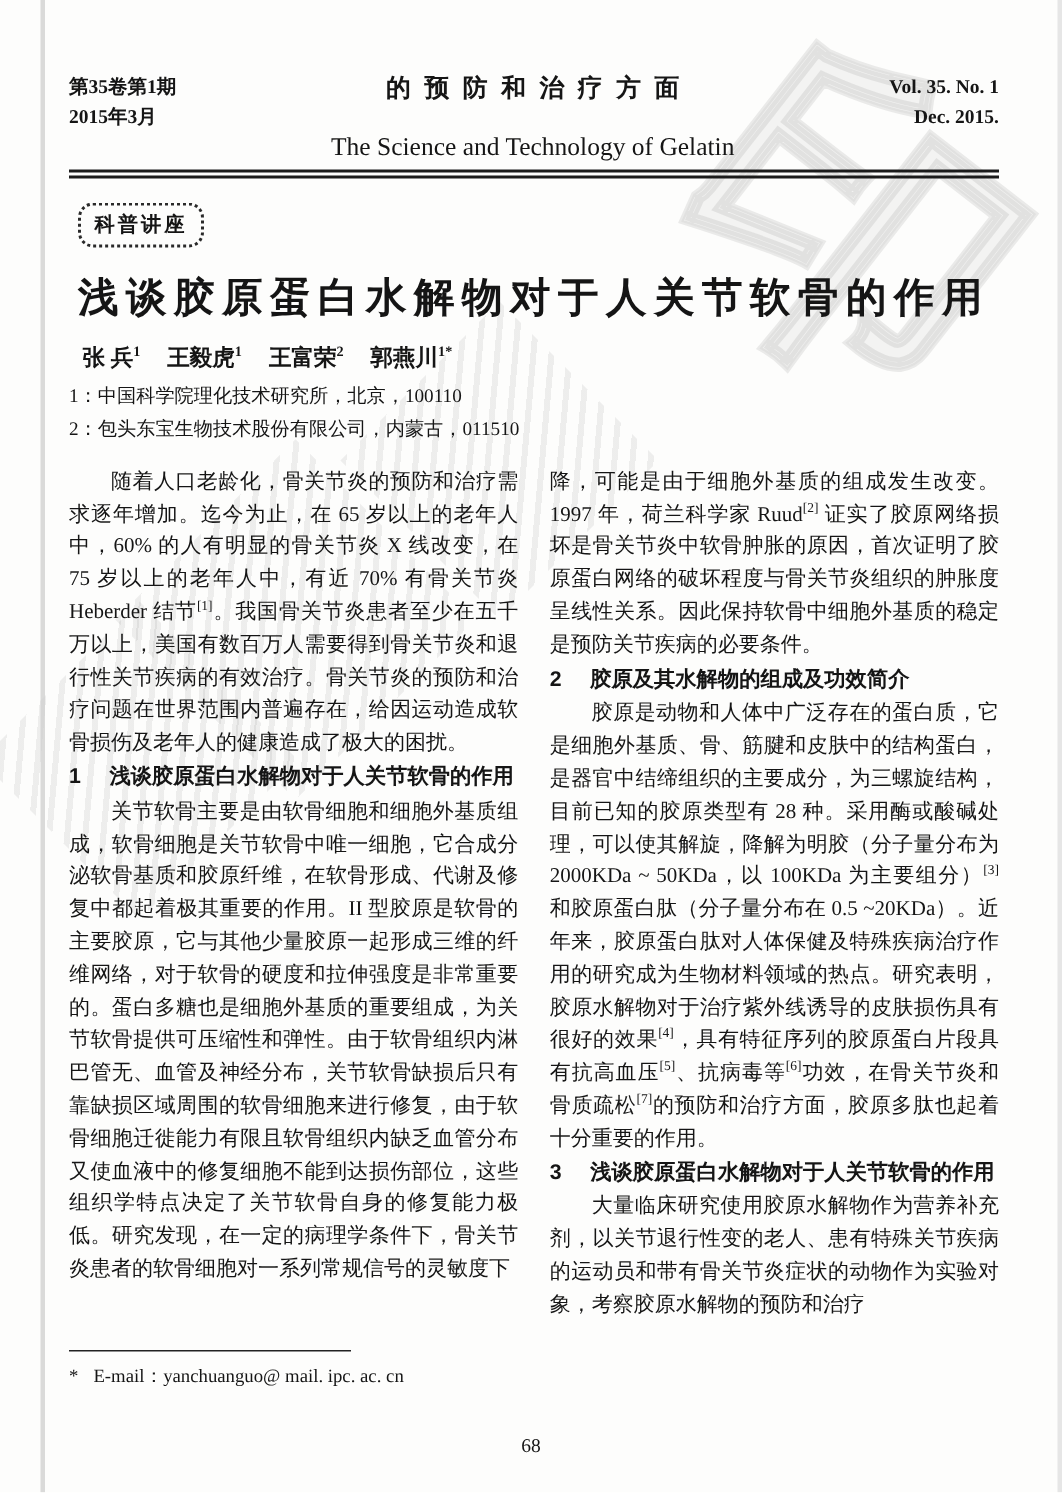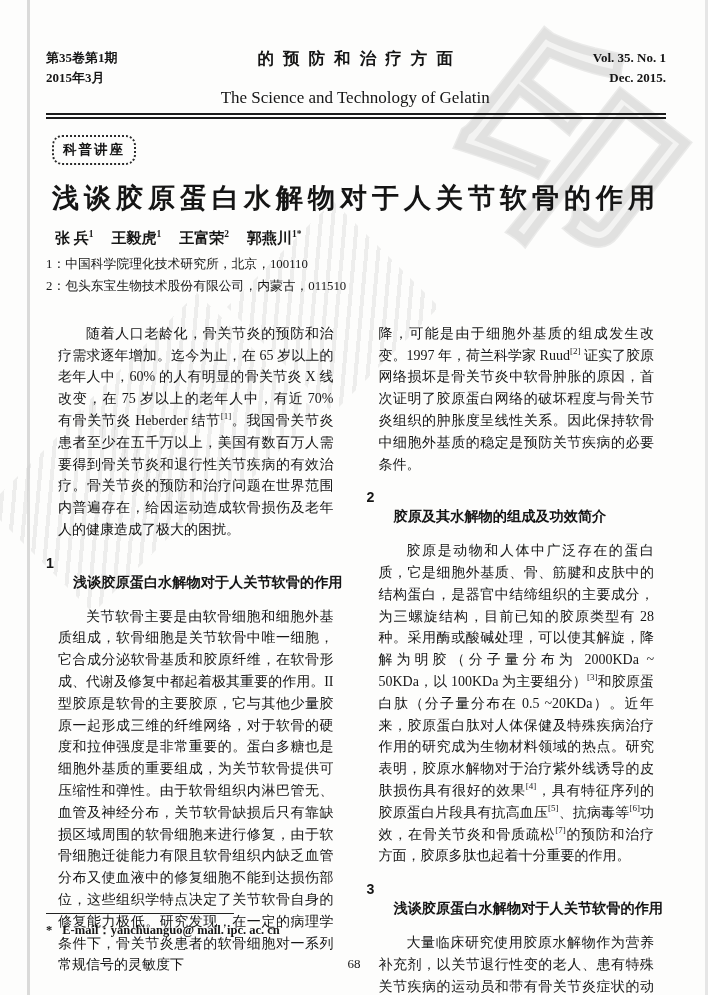--- a/index.html
+++ b/index.html
@@ -48,31 +48,31 @@
   .title{margin:15px 0 0;text-align:center;font-size:27px;font-weight:700;letter-spacing:5px;}
 
   .authors{margin-top:13px;text-align:left;font-size:15px;font-weight:700;}
   .author{margin:0 9px;}
   .author sup{font-size:9.5px;font-weight:700;}
 
   .affils{margin-top:5px;font-size:12.8px;line-height:1.75;}
 
   .columns{display:flex;gap:21px;margin-top:13px;}
   .col{flex:1;min-width:0;}
-  .para{margin:12px;font-size:14px;line-height:21.8px;text-align:justify;}
+  .para{margin:0;font-size:14px;line-height:21.8px;text-align:justify;}
   .para.indent{text-indent:2em;}
   sup.cite{font-size:9px;line-height:0;}
   .h{
     display:flex;font-weight:700;font-size:14.2px;line-height:21.8px;margin:1px 0;
     font-family:"Liberation Sans","DejaVu Sans",sans-serif;
   }
   .h-num{flex:0 0 1.9em;}
-  .h-text{flex:1;margin-top:19px;}
+  .h-text{flex:1;}
 
-  .footnote{position:absolute;left:46px;bottom:56px;z-index:1;font-weight:bold;}
+  .footnote{position:absolute;left:46px;bottom:69px;z-index:1;}
   .footnote-rule{width:188px;border-top:1.5px solid #222;margin-bottom:8px;}
   .footnote-text{font-size:12.5px;}
   .fn-marker{margin-right:10px;}
 
   .pageno{position:absolute;bottom:23px;left:0;width:100%;text-align:center;font-size:13px;z-index:1;}
 </style>
 </head>
 <body>
 
 <div class="page">

